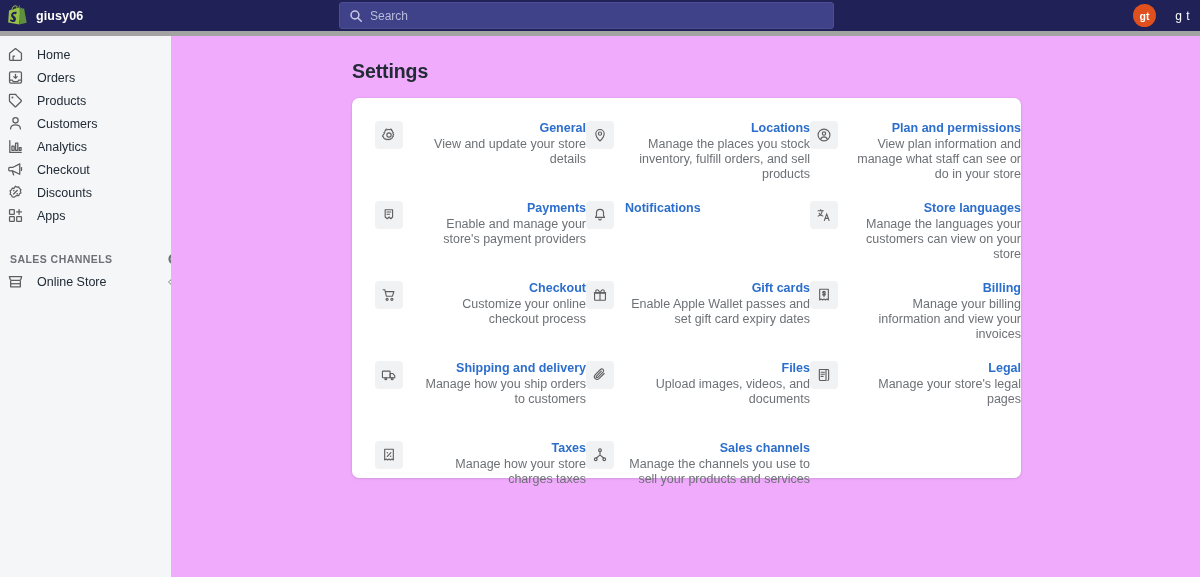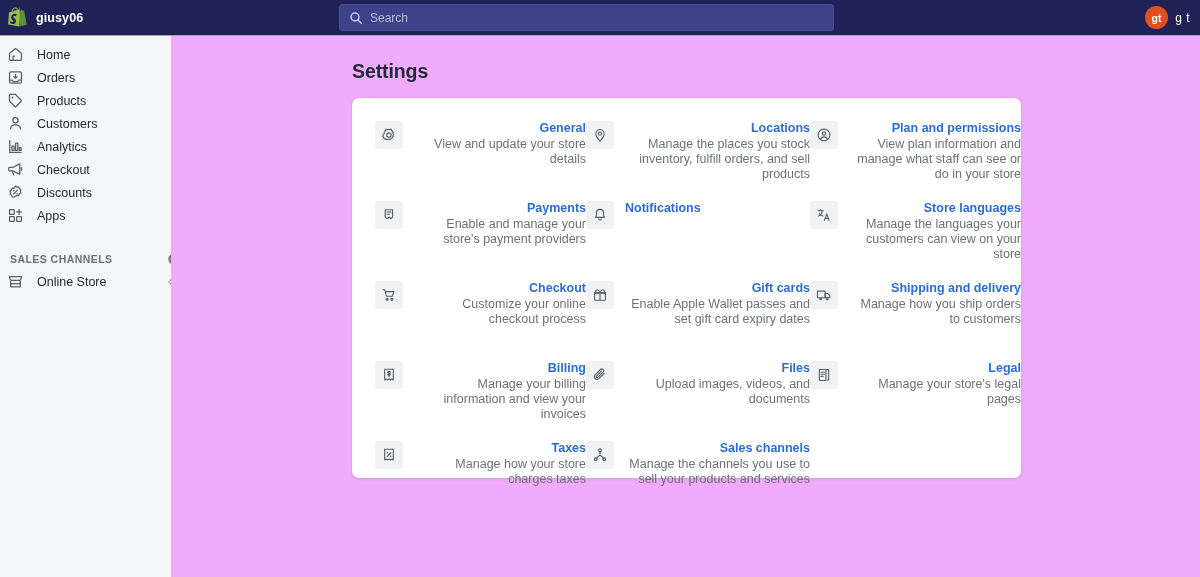--- a/index.html
+++ b/index.html
@@ -15,21 +15,21 @@
 
   
   .topbar {
     position: absolute;
     top: 0; left: 0;
     width: 1200px;
     height: 36px;
     background: #1f2157;
     display: flex;
     align-items: center;
-    border-bottom: 1px solid #a3a3a3;
+    border-bottom: 5px solid #a3a3a3;
   }
   .brand {
     display: flex;
     align-items: center;
     gap: 9px;
     padding-left: 8px;
     width: 170px;
     flex: none;
   }
   .shopify-logo { width: 19px; height: 21px; display: block; }
@@ -55,21 +55,21 @@
   .searchbox .sicon { width: 14px; height: 14px; flex: none; }
   .search-placeholder {
     color: #b9bcd9;
     font-size: 12px;
   }
 
   .topbar-right {
     margin-left: auto;
     display: flex;
     align-items: center;
-    gap: 7px;
+    gap: 19px;
     padding-right: 10px;
     text-align: right;
   }
   .avatar {
     width: 23px; height: 23px;
     border-radius: 50%;
     background: #e0501e;
     color: #fff;
     font-size: 10.5px;
     font-weight: bold;
@@ -464,42 +464,42 @@
         </span>
         <div class="s-body">
           <div class="s-title">Gift cards</div>
           <div class="s-desc">Enable Apple Wallet passes and set gift card expiry dates</div>
         </div>
       </div>
 
       <div class="s-item">
         <span class="s-icon">
           <svg viewBox="0 0 20 20" width="16" height="16" fill="none" stroke="#5c5f62" stroke-width="1.4" stroke-linejoin="round">
+            <path d="M4.6 2.8h10.8v13.4l-1.8-1.2-1.8 1.2-1.8-1.2-1.8 1.2-1.8-1.2-1.8 1.2z"></path>
+            <path d="M10 5.4v6.6M11.7 6.6c0-.8-.8-1.2-1.7-1.2s-1.7.4-1.7 1.2.8 1.1 1.7 1.3 1.7.5 1.7 1.3-.8 1.2-1.7 1.2-1.7-.4-1.7-1.2" stroke-linecap="round"></path>
+          </svg>
+        </span>
+        <div class="s-body">
+          <div class="s-title">Billing</div>
+          <div class="s-desc">Manage your billing information and view your invoices</div>
+        </div>
+      </div>
+
+      <div class="s-item">
+        <span class="s-icon">
+          <svg viewBox="0 0 20 20" width="16" height="16" fill="none" stroke="#5c5f62" stroke-width="1.4" stroke-linejoin="round">
             <rect x="1.8" y="5.2" width="9.6" height="8.2" rx=".7"></rect>
             <path d="M11.4 8.1h3.1l2.7 2.8v2.5h-5.8z"></path>
             <circle cx="6" cy="14.6" r="1.2"></circle>
             <circle cx="14" cy="14.6" r="1.2"></circle>
           </svg>
         </span>
         <div class="s-body">
           <div class="s-title">Shipping and delivery</div>
           <div class="s-desc">Manage how you ship orders to customers</div>
-        </div>
-      </div>
-
-      <div class="s-item">
-        <span class="s-icon">
-          <svg viewBox="0 0 20 20" width="16" height="16" fill="none" stroke="#5c5f62" stroke-width="1.4" stroke-linejoin="round">
-            <path d="M4.6 2.8h10.8v13.4l-1.8-1.2-1.8 1.2-1.8-1.2-1.8 1.2-1.8-1.2-1.8 1.2z"></path>
-            <path d="M10 5.4v6.6M11.7 6.6c0-.8-.8-1.2-1.7-1.2s-1.7.4-1.7 1.2.8 1.1 1.7 1.3 1.7.5 1.7 1.3-.8 1.2-1.7 1.2-1.7-.4-1.7-1.2" stroke-linecap="round"></path>
-          </svg>
-        </span>
-        <div class="s-body">
-          <div class="s-title">Billing</div>
-          <div class="s-desc">Manage your billing information and view your invoices</div>
         </div>
       </div>
 
       <div class="s-item">
         <span class="s-icon">
           <svg viewBox="0 0 20 20" width="16" height="16" fill="none" stroke="#5c5f62" stroke-width="1.4" stroke-linecap="round" stroke-linejoin="round">
             <path d="M15.2 8.1l-6.5 6.5a3.4 3.4 0 0 1-4.8-4.8l7-7a2.3 2.3 0 0 1 3.2 3.2l-6.9 6.9a1.1 1.1 0 0 1-1.6-1.6l6.1-6.1"></path>
           </svg>
         </span>
         <div class="s-body">

